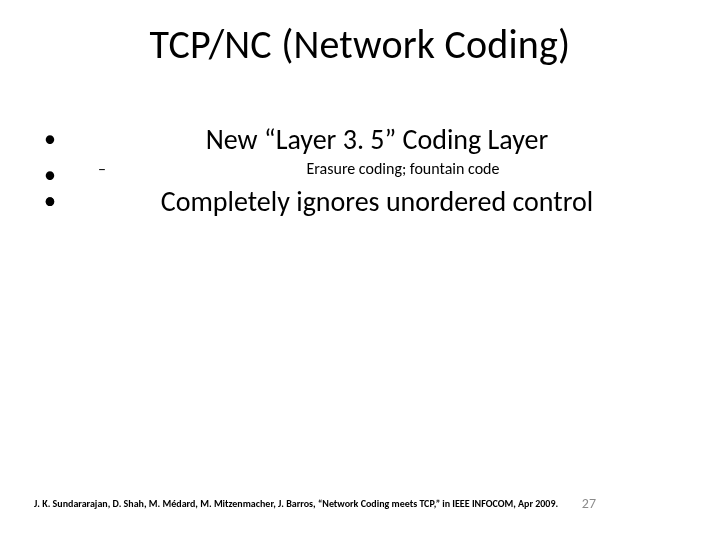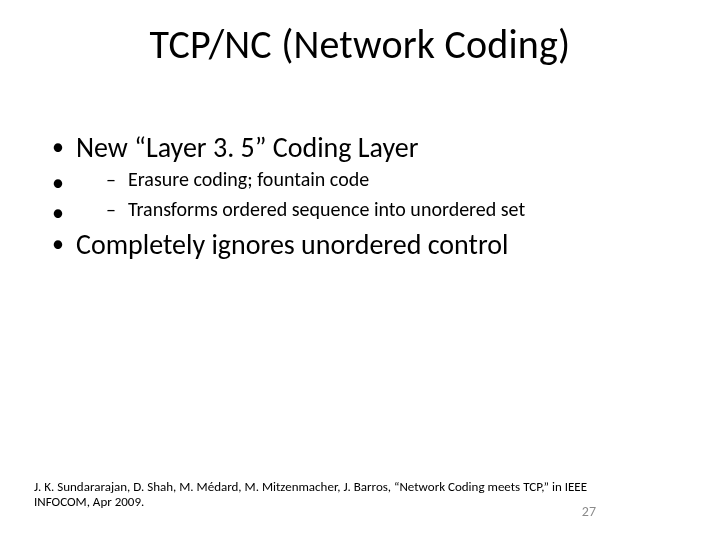--- a/index.html
+++ b/index.html
@@ -29,22 +29,23 @@
     letter-spacing: 0.2px;
   }
   .body {
     position: absolute;
     top: 115px;
     left: 34px;
     width: 660px;
   }
   ul.lvl1 {
     list-style: none;
-    margin: 16px;
+    margin: 8px;
     padding: 0;
+    text-align: center;
   }
   ul.lvl1 > li {
     position: relative;
     padding-left: 26px;
     font-size: 28px;
     line-height: 1.18;
     margin: 0 0 2px 0;
   }
   ul.lvl1 > li::before {
     content: "•";
@@ -55,65 +56,63 @@
     line-height: 1.35;
   }
   ul.lvl2 {
     list-style: none;
     margin: 3px 0 6px 0;
     padding: 0 0 0 30px;
   }
   ul.lvl2 > li {
     position: relative;
     padding-left: 22px;
-    font-size: 20px;
+    font-size: 16px;
     line-height: 1.22;
   }
   ul.lvl2 > li::before {
     content: "–";
     position: absolute;
     left: 0;
     top: 0;
   }
   .citation {
     position: absolute;
     left: 34px;
     bottom: 30px;
     width: 600px;
-    font-size: 13px;
+    font-size: 10px;
     line-height: 1.2;
     color: #000;
+    font-weight: bold;
   }
   .pagenum {
     position: absolute;
     right: 28px;
-    bottom: 20px;
+    bottom: 28px;
     font-size: 14px;
     color: #8a8a8a;
   }
 </style>
 </head>
 <body>
 
 <div class="slide">
 
   <div class="title">TCP/NC (Network Coding)</div>
 
   <div class="body">
     <ul class="lvl1">
       <li>New “Layer 3. 5” Coding Layer</li>
       <li>
         <ul class="lvl2">
           <li>Erasure coding; fountain code</li>
         </ul>
       </li>
       <li>
-        <ul class="lvl2">
-          <li>Transforms ordered sequence into unordered set</li>
-        </ul>
       </li>
       <li>Completely ignores unordered control</li>
     </ul>
   </div>
 
   <div class="citation">J. K. Sundararajan, D. Shah, M. Médard, M. Mitzenmacher, J. Barros, “Network Coding meets TCP,” in IEEE INFOCOM, Apr 2009.</div>
   <div class="pagenum">27</div>
 
 </div>
 

